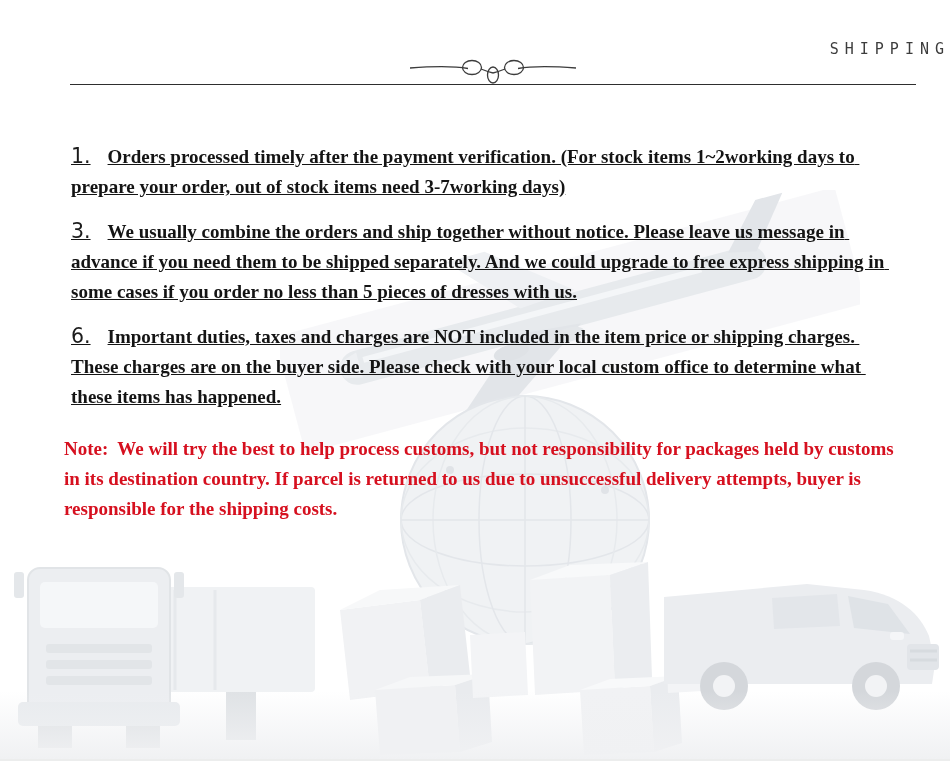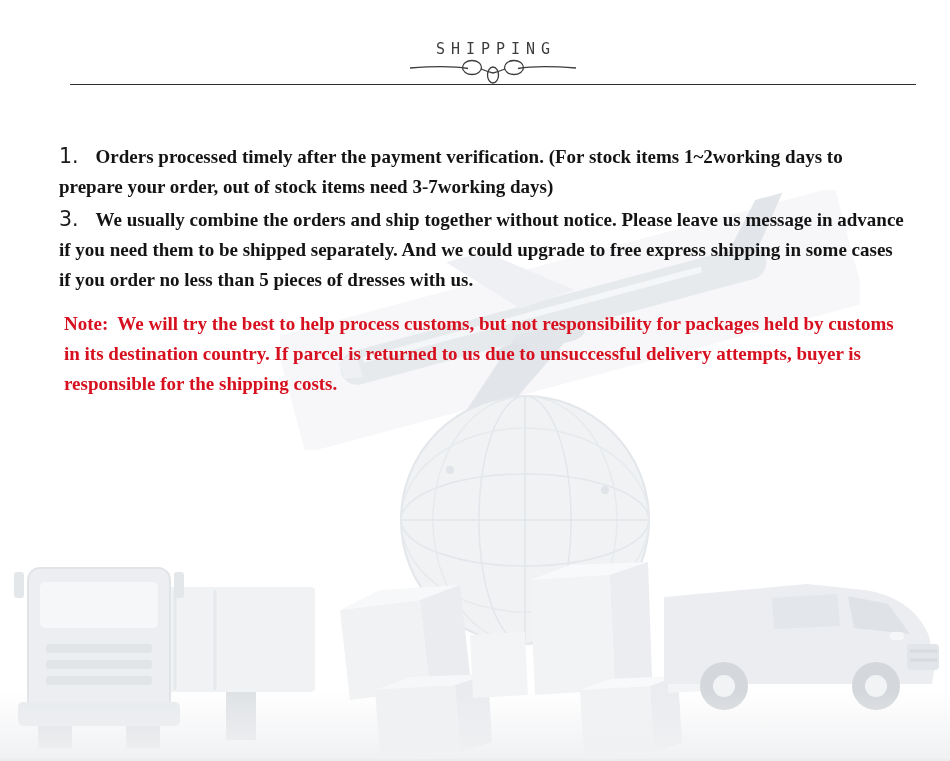--- a/index.html
+++ b/index.html
@@ -15,44 +15,44 @@
   }
   
   .watermarks { position:absolute; inset:0; z-index:0; pointer-events:none; }
   .wm { position:absolute; }
   .bottom-fade {
     position:absolute; left:0; right:0; bottom:0; height:68px;
     background: linear-gradient(to top, #f0f1f3, rgba(240,241,243,0));
   }
   
   .content { position:relative; z-index:1; }
-  .header { text-align:center;padding-left:36px; }
+  .header { text-align:right;padding-left:36px; }
   .page-title {
     margin:0; padding-top:40px;
     font-family:"DejaVu Sans Mono", monospace;
     font-size:15px; font-weight:400;
     letter-spacing:6px; text-indent:6px;
     color:#3d3d3d;
   }
   .flourish { display:block; margin:0 auto; }
   .rule { margin:0 34px; border-top:1.5px solid #2e2e2e; height:0; }
   .terms {
     margin:56px 44px 0 57px;
     font-size:19px; line-height:30px;
     font-weight:600; color:var(--text-color,#141414);
   }
-  .term { margin:2px; white-space:pre-wrap; }
+  .term { margin:14px; white-space:pre-wrap;text-decoration:underline; }
   .term-number {
     font-family:"DejaVu Sans","Liberation Sans",sans-serif;
     font-weight:400; font-size:20.5px;
     margin-right:17px; color:#1b1b1b;
   }
   .seg.red { color:var(--accent,#d6101f); }
   .note {
-    margin:14px 40px 0 64px;
+    margin:22px 40px 0 64px;
     font-size:19px; line-height:30px; font-weight:700;
     color:var(--accent,#d6101f);
     white-space:pre-wrap;
   }
   .note-label { margin-right:9px; }
 </style>
 </head>
 <body>
 
 <div class="page" style="--accent: #d6101f; --text-color: #141414;">
@@ -153,17 +153,18 @@
           <ellipse cx="106" cy="9.5" rx="9.5" ry="7"></ellipse>
           <path d="M168,10 C142,8 124,8 110,10.5"></path>
         </g>
       </svg>
       <div class="rule"></div>
     </div>
 
     <div class="terms">
         <p class="term"><span class="term-number">1.</span><span class="seg">Orders processed timely after the payment verification. (For stock items 1~2working days to prepare your order, out of stock items need 3-7working days)</span></p>
         <p class="term"><span class="term-number">3.</span><span class="seg">We usually combine the orders and ship together without notice. Please leave us message in advance if you need them to be shipped separately. And we could upgrade to free express shipping in some cases if you order no less than 5 pieces of dresses with us.</span></p>
+        <p class="term"><span class="term-number">6.</span><span class="seg">Important duties, taxes and charges are NOT included in the item price or shipping charges. These charges are on the buyer side. Please check with your local custom office to determine what these items has happened.</span></p>
       </div>
 
     <p class="note"><span class="note-label">Note:</span><span>We will try the best to help process customs, but not responsibility for packages held by customs in its destination country. If parcel is returned to us due to unsuccessful delivery attempts, buyer is responsible for the shipping costs.</span></p>
   </div>
 </div>
 
 </body></html>

